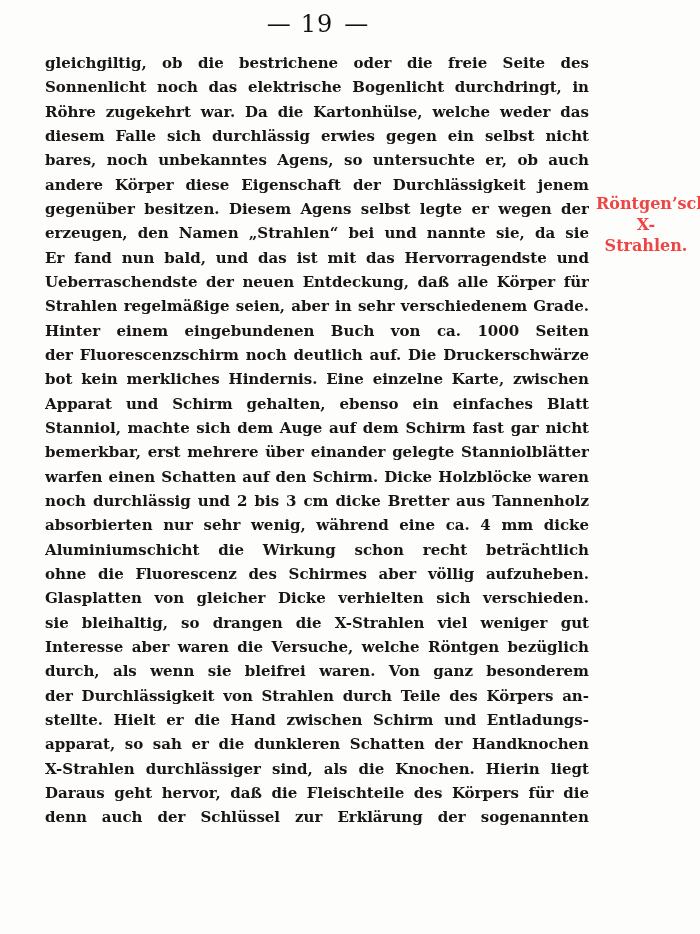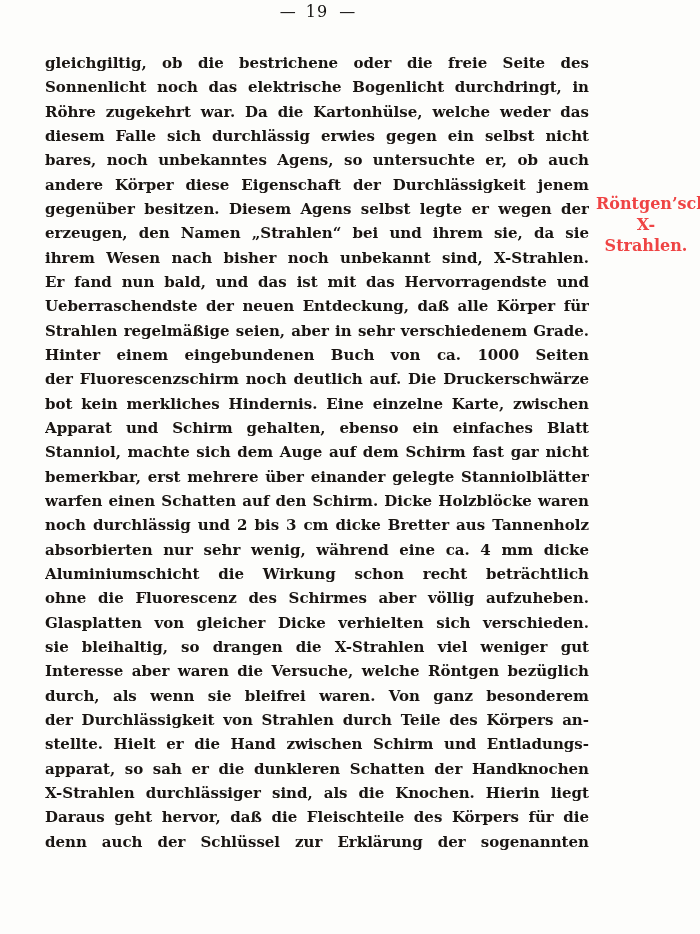--- a/index.html
+++ b/index.html
@@ -10,23 +10,23 @@
   }
   .page {
     position: relative;
     width: 700px; height: 934px;
     background: #fdfdfb;
     color: #1a1613;
     overflow: hidden;
   }
   .header {
     position: absolute;
-    top: 0; left: 45px; width: 544px;
+    top: 12px; left: 45px; width: 544px;
     text-align: center;
-    font-size: 16px;
+    font-size: 24px;
     line-height: 24px;
     color: #141210;
   }
   .header .dash { margin: 0 11px; letter-spacing: -1px; }
   .header .pagenum { letter-spacing: 1px; }
   .body-text {
     position: absolute;
     top: 51px; left: 45px; width: 544px;
     font-size: 15px;
     font-weight: bold;
@@ -60,22 +60,21 @@
   </div>
 
   <div class="body-text">
       <div class="line">gleichgiltig, ob die bestrichene oder die freie Seite des Schirmes der</div>
       <div class="line">Sonnenlicht noch das elektrische Bogenlicht durchdringt, in</div>
       <div class="line">Röhre zugekehrt war. Da die Kartonhülse, welche weder das</div>
       <div class="line">diesem Falle sich durchlässig erwies gegen ein selbst nicht sicht-</div>
       <div class="line">bares, noch unbekanntes Agens, so untersuchte er, ob auch</div>
       <div class="line">andere Körper diese Eigenschaft der Durchlässigkeit jenem Mittel</div>
       <div class="line">gegenüber besitzen. Diesem Agens selbst legte er wegen der</div>
-      <div class="line">erzeugen, den Namen „Strahlen“ bei und ihrem sie, da sie</div>
-      <div class="line">ihrem Wesen nach bisher noch unbekannt sind, X-Strahlen.</div>
+      <div class="line">erzeugen, den Namen „Strahlen“ bei und nannte sie, da sie</div>
       <div class="line">Er fand nun bald, und das ist mit das Hervorragendste und</div>
       <div class="line">Ueberraschendste der neuen Entdeckung, daß alle Körper für jene</div>
       <div class="line">Strahlen regelmäßige seien, aber in sehr verschiedenem Grade.</div>
       <div class="line">Hinter einem eingebundenen Buch von ca. 1000 Seiten leuchtete</div>
       <div class="line">der Fluorescenzschirm noch deutlich auf. Die Druckerschwärze</div>
       <div class="line">bot kein merkliches Hindernis. Eine einzelne Karte, zwischen</div>
       <div class="line">Apparat und Schirm gehalten, ebenso ein einfaches Blatt</div>
       <div class="line">Stanniol, machte sich dem Auge auf dem Schirm fast gar nicht</div>
       <div class="line">bemerkbar, erst mehrere über einander gelegte Stanniolblätter</div>
       <div class="line">warfen einen Schatten auf den Schirm. Dicke Holzblöcke waren</div>

